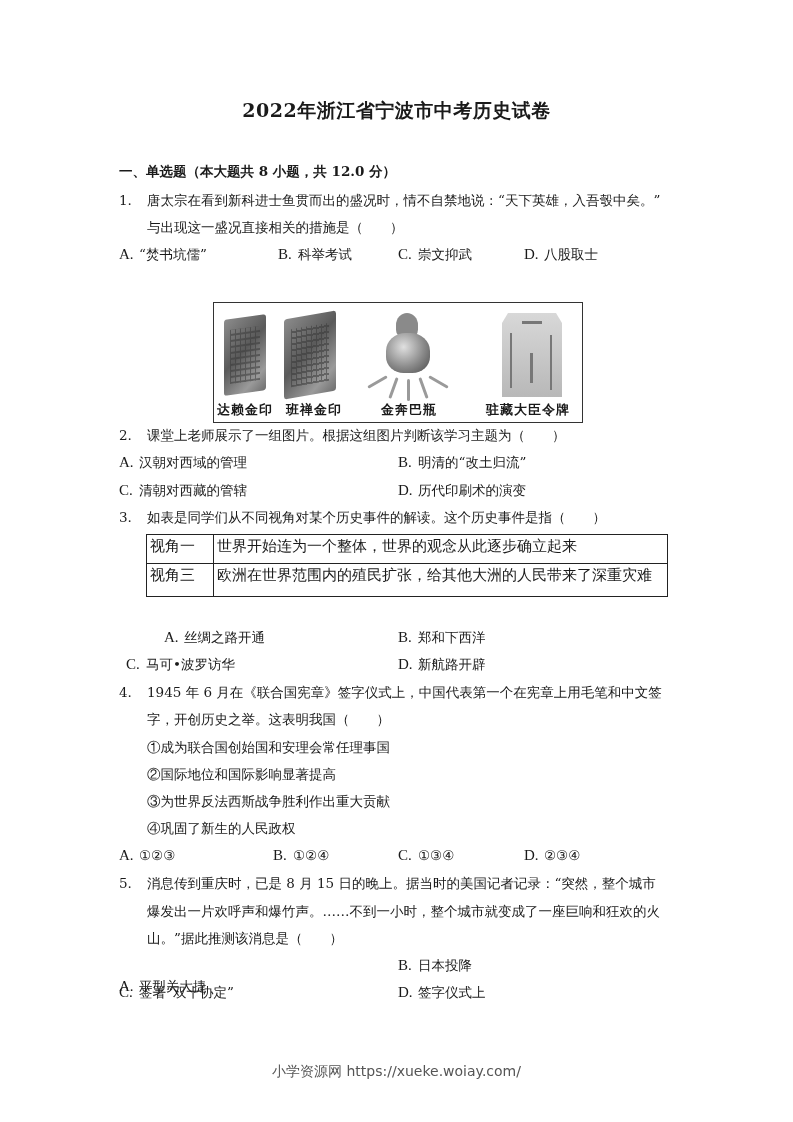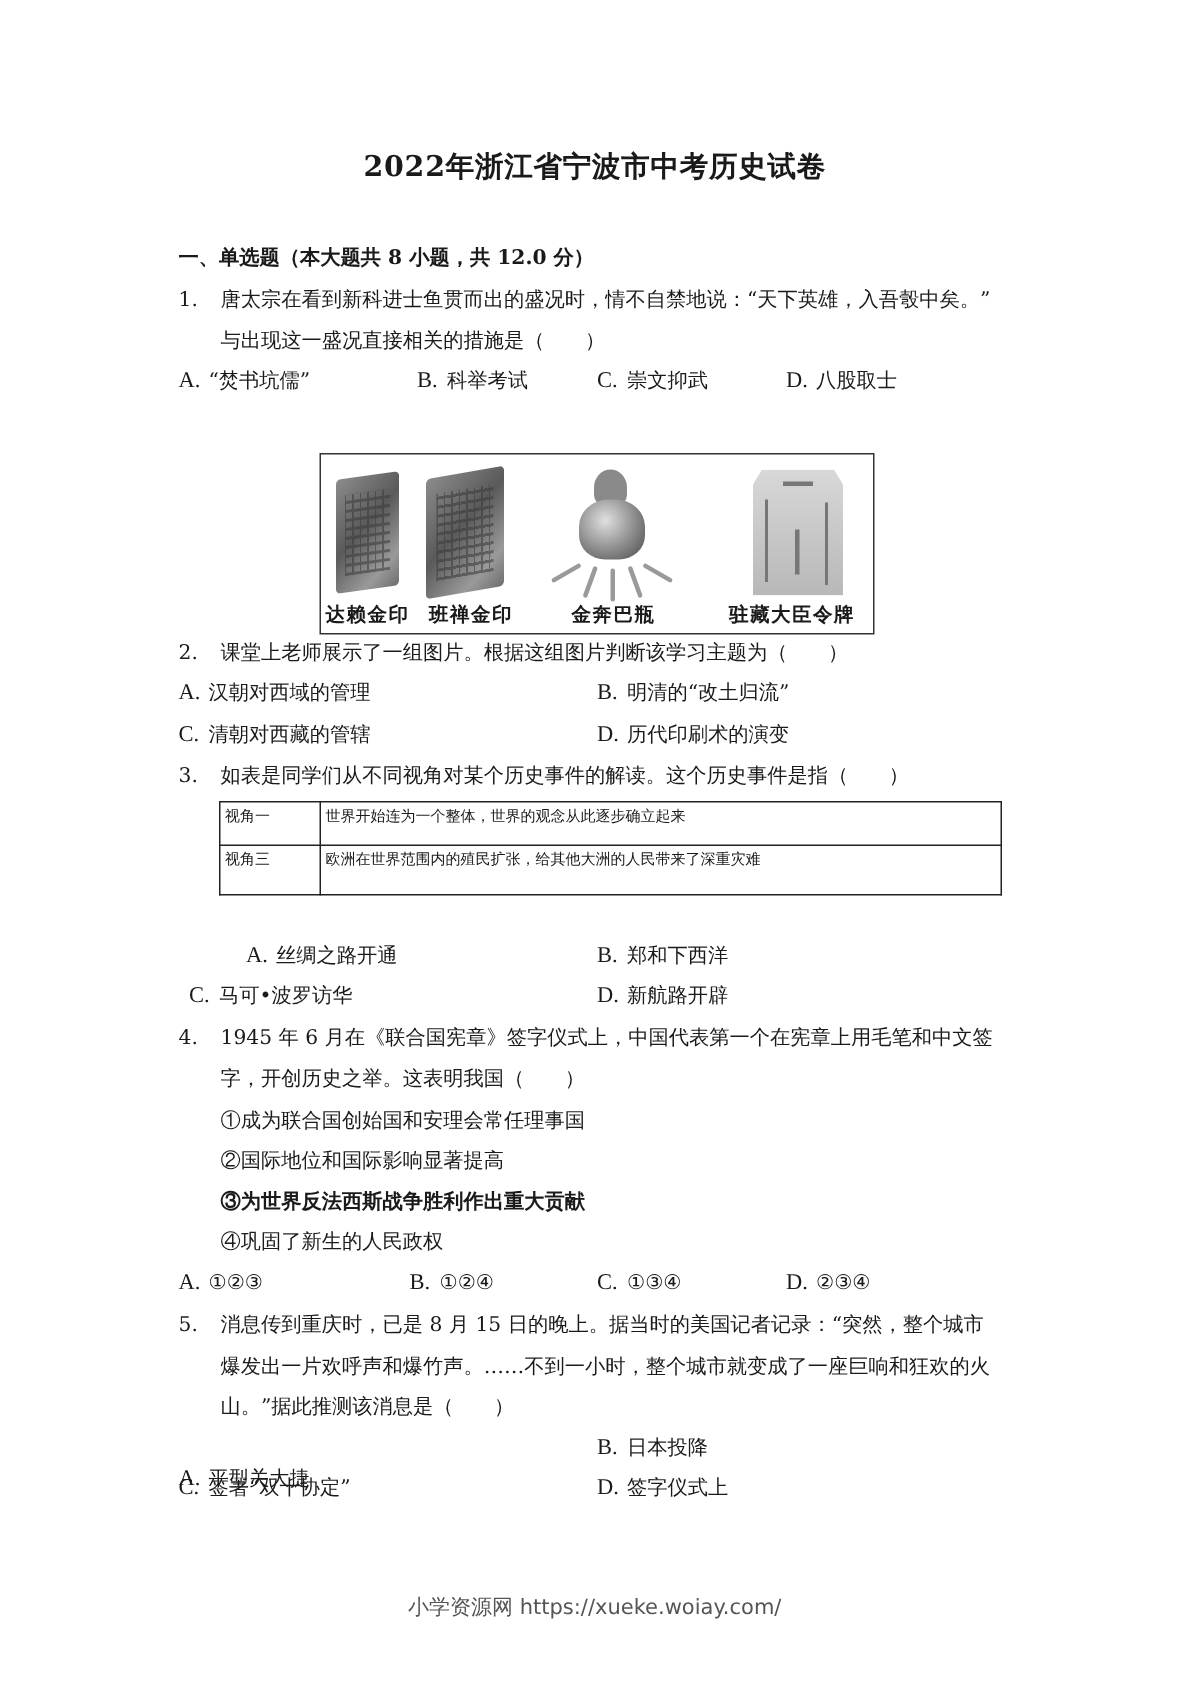--- a/index.html
+++ b/index.html
@@ -15,21 +15,21 @@
   .seal { position: absolute; background: linear-gradient(135deg,#8c8c8c,#5a5a5a 45%,#9a9a9a 80%,#6e6e6e); border-radius: 3px; }
   .seal .glyphs { position: absolute; left: 14%; top: 14%; width: 72%; height: 72%;
      background: repeating-linear-gradient(0deg,#3a3a3a 0 2px,transparent 2px 6px),
                  repeating-linear-gradient(90deg,#3a3a3a 0 1px,transparent 1px 5px); opacity: .55; }
   .vase-lid { position:absolute; background:#8a8a8a; border-radius: 50% 50% 30% 30%; }
   .vase-body { position:absolute; background: radial-gradient(circle at 40% 35%, #e0e0e0, #8a8a8a 55%, #4a4a4a); border-radius: 45% 45% 40% 40%; }
   .stick { position:absolute; width: 3px; height: 22px; background:#9a9a9a; border-radius: 2px; }
   .token { position:absolute; background: linear-gradient(180deg,#d8d8d8,#b8b8b8); clip-path: polygon(10% 0,90% 0,100% 12%,100% 100%,0 100%,0 12%); }
   .token-line { position:absolute; background:#777; }
   .caption { position:absolute; font-size: 13px; font-weight: bold; font-family: "DejaVu Sans", sans-serif; white-space: nowrap; letter-spacing: 1px; }
-  table.views { position: absolute; left: 146px; top: 534px; width: 522px; border-collapse: collapse; font-size: 10px; }
+  table.views { position: absolute; left: 146px; top: 534px; width: 522px; border-collapse: collapse; font-size: 15px; }
   table.views td { border: 1px solid #222; padding: 2px 3px 0 3px; vertical-align: top; white-space: nowrap; }
   table.views td.k { width: 60px; }
   .footer { left: 0; width: 793px; top: 1063px; text-align: center; font-family: "DejaVu Sans", sans-serif; font-size: 14px; color: #555; }
 </style>
 </head>
 <body>
 
 <div class="abs title">2022年浙江省宁波市中考历史试卷</div>
 <div class="abs section">一、单选题（本大题共 8 小题，共 12.0 分）</div>
 
@@ -100,21 +100,21 @@
   <div class="abs opt" style="left:126px;top:655px;"><span class="optlabel">C.</span><span>马可•波罗访华</span></div>
   <div class="abs opt" style="left:398px;top:655px;"><span class="optlabel">D.</span><span>新航路开辟</span></div>
 </div>
 
 <div>
   <div class="abs line" style="left:119px;top:683px;">4.</div>
   <div class="abs line" style="left:147px;top:683px;">1945 年 6 月在《联合国宪章》签字仪式上，中国代表第一个在宪章上用毛笔和中文签</div>
   <div class="abs line" style="left:147px;top:710px;">字，开创历史之举。这表明我国（　　）</div>
   <div class="abs line" style="left:147px;top:738px;">①成为联合国创始国和安理会常任理事国</div>
   <div class="abs line" style="left:147px;top:765px;">②国际地位和国际影响显著提高</div>
-  <div class="abs line" style="left:147px;top:792px;font-weight:bold;">③为世界反法西斯战争胜利作出重大贡献</div>
+  <div class="abs line" style="left:147px;top:792px;">③为世界反法西斯战争胜利作出重大贡献</div>
   <div class="abs line" style="left:147px;top:819px;">④巩固了新生的人民政权</div>
   <div class="abs opt" style="left:119px;top:846px;"><span class="optlabel">A.</span><span>①②③</span></div>
   <div class="abs opt" style="left:273px;top:846px;"><span class="optlabel">B.</span><span>①②④</span></div>
   <div class="abs opt" style="left:398px;top:846px;"><span class="optlabel">C.</span><span>①③④</span></div>
   <div class="abs opt" style="left:524px;top:846px;"><span class="optlabel">D.</span><span>②③④</span></div>
 </div>
 
 <div>
   <div class="abs line" style="left:119px;top:874px;">5.</div>
   <div class="abs line" style="left:147px;top:874px;">消息传到重庆时，已是 8 月 15 日的晚上。据当时的美国记者记录：“突然，整个城市</div>

